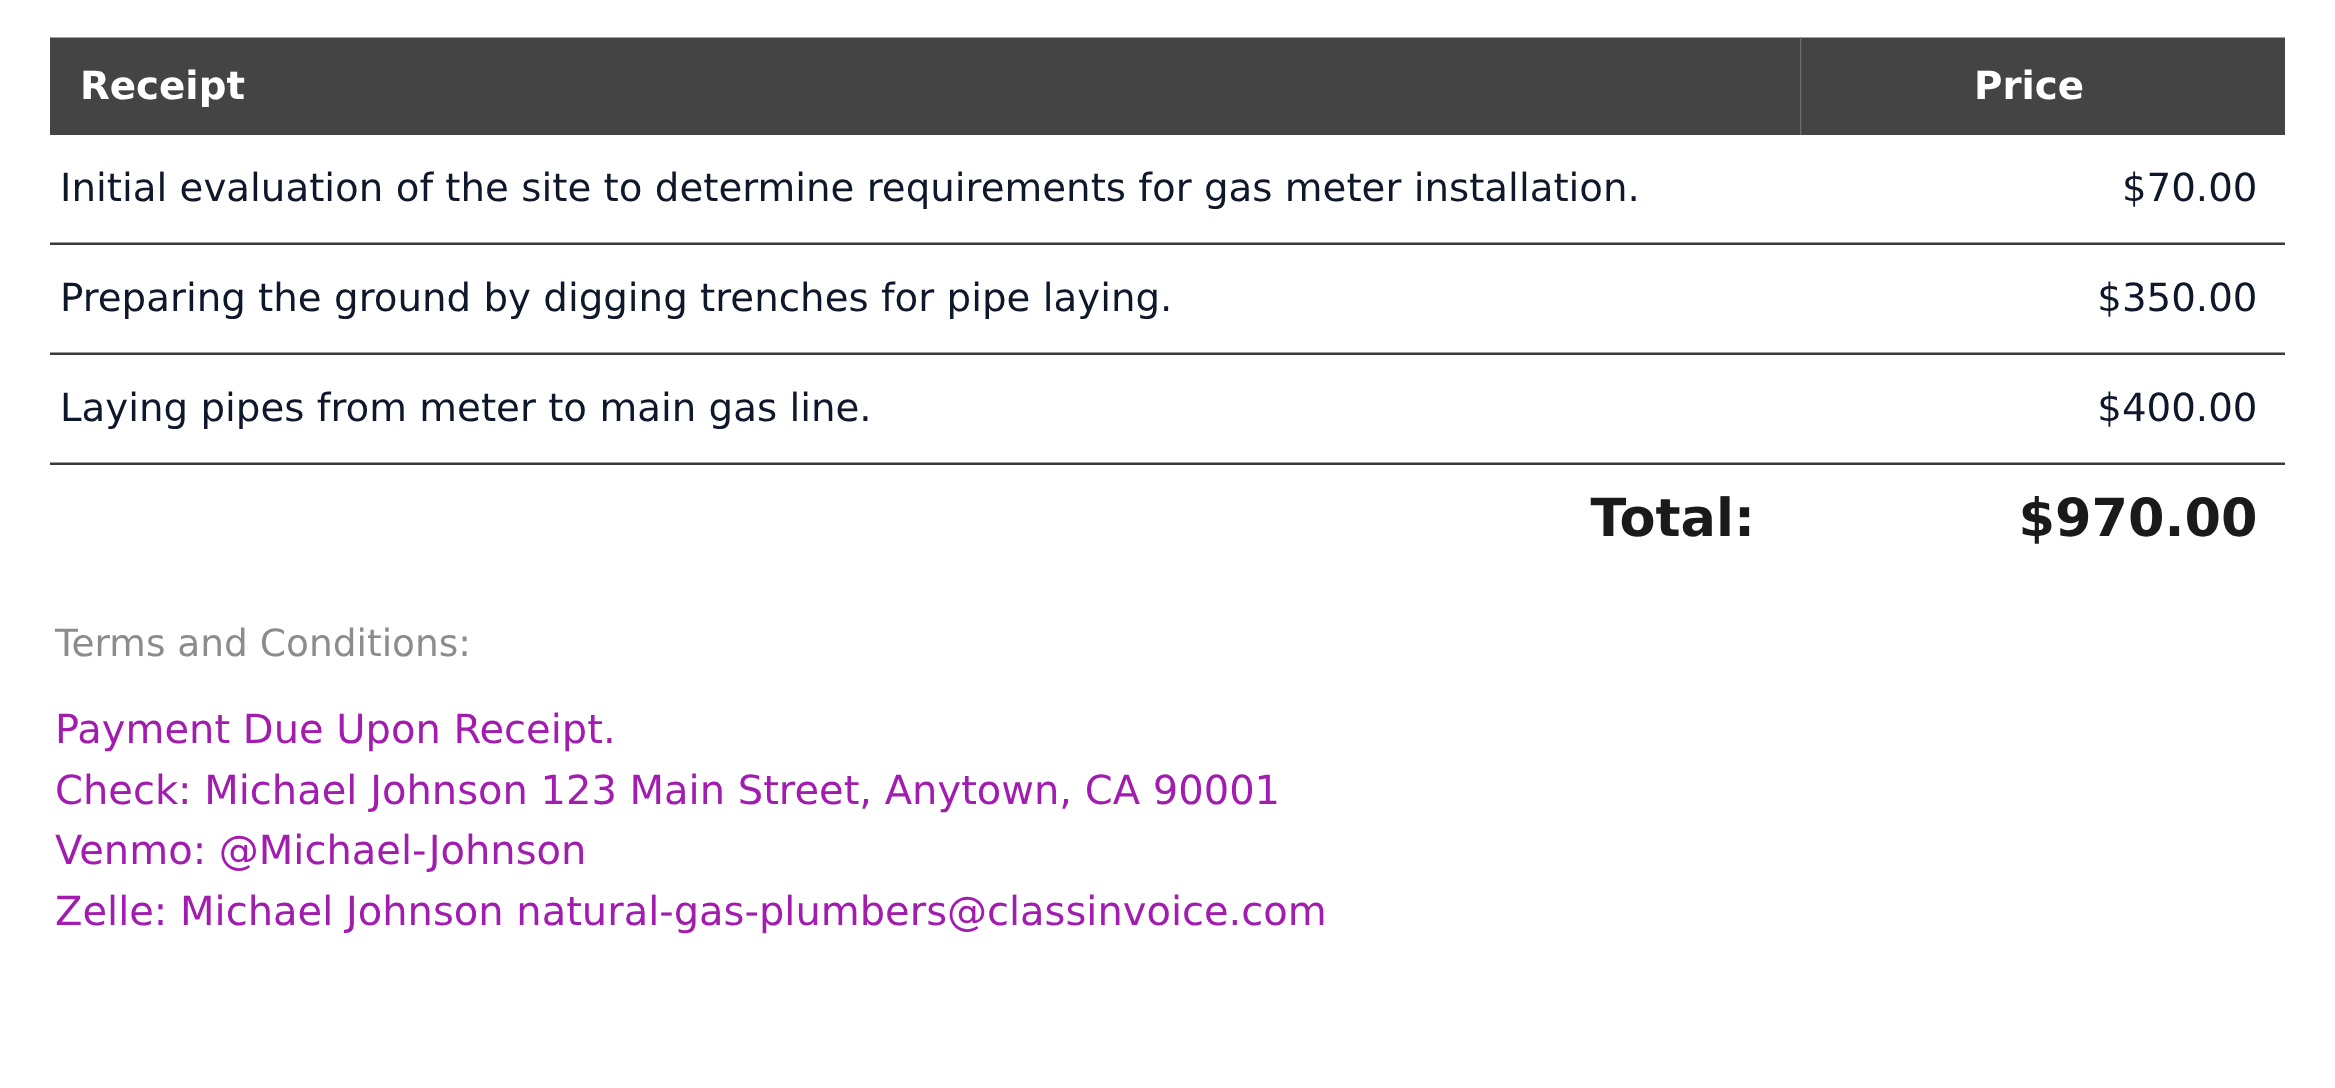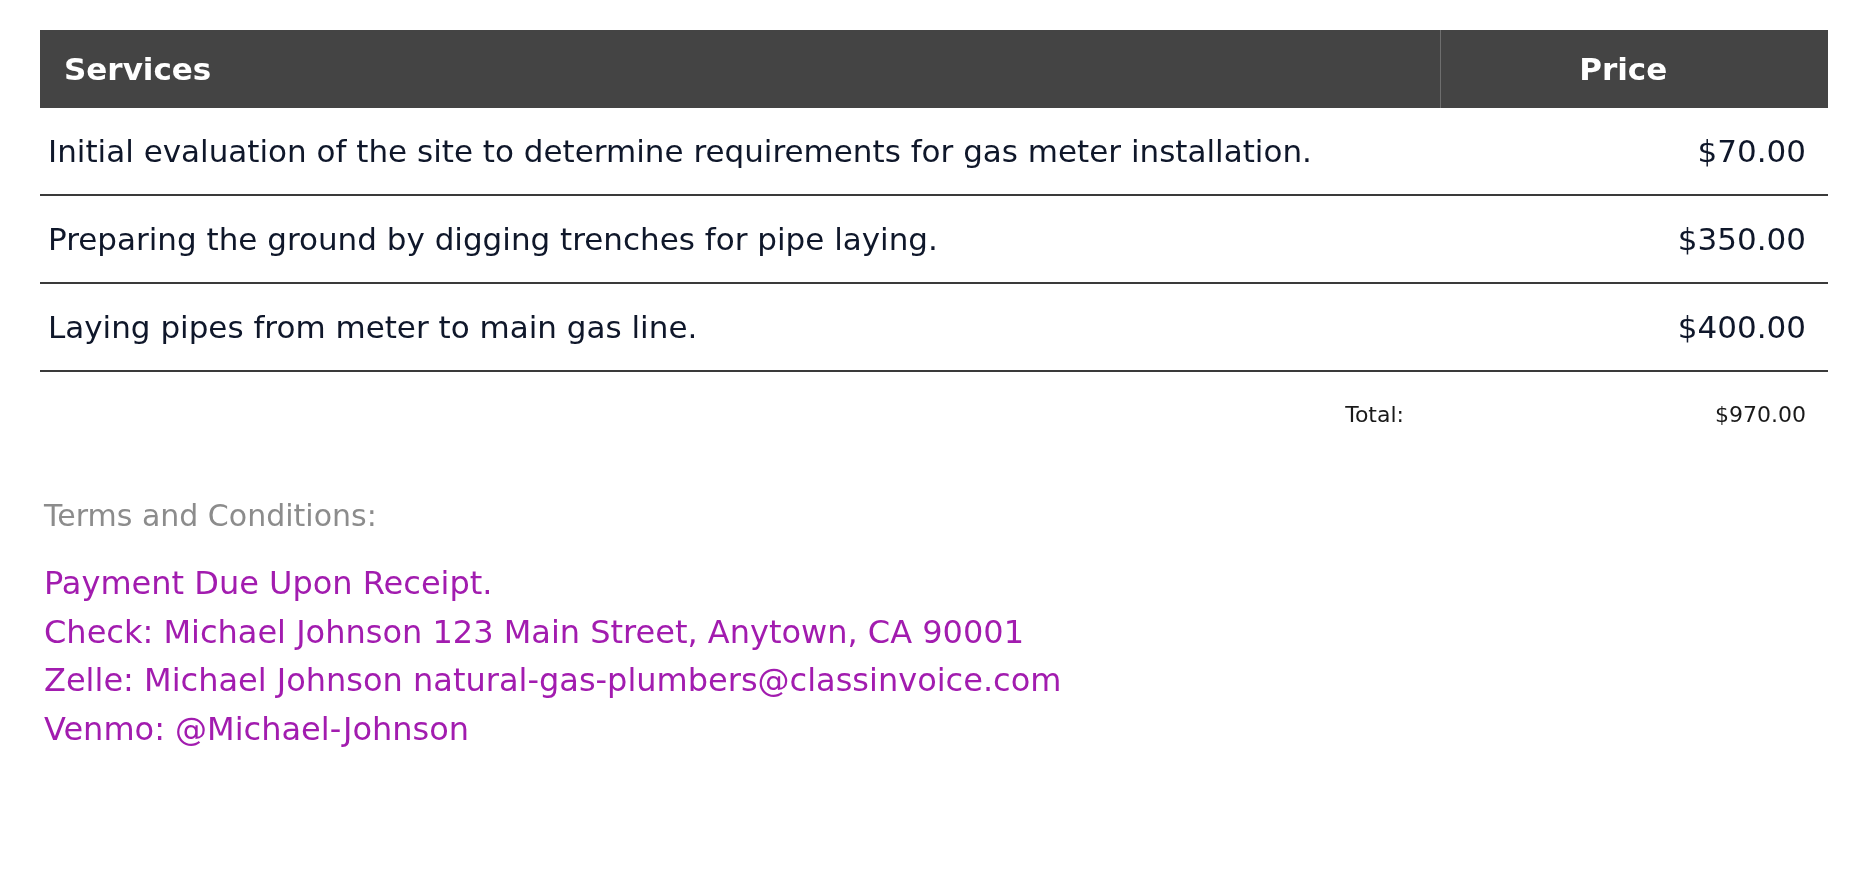--- a/index.html
+++ b/index.html
@@ -59,22 +59,22 @@
     text-align: left;
     padding-left: 8px !important;
   }
   .td-price {
     text-align: right;
     padding-right: 22px !important;
     white-space: nowrap;
   }
   .total-row td {
     height: 84px;
-    font-size: 22px;
-    font-weight: normal;
+    font-size: 42px;
+    font-weight: bold;
     border-bottom: none;
   }
   .td-total-label {
     text-align: right;
     padding-right: 36px !important;
   }
   .td-total-value {
     text-align: right;
     padding-right: 22px !important;
   }
@@ -98,21 +98,21 @@
 
 <div class="page">
 
   <table class="invoice">
     <colgroup>
       <col style="width:1400px">
       <col style="width:388px">
     </colgroup>
     <thead>
       <tr class="head-row">
-        <th class="th-services">Services</th>
+        <th class="th-services">Receipt</th>
         <th class="th-price">Price</th>
       </tr>
     </thead>
     <tbody>
       <tr class="item-row">
         <td class="td-desc">Initial evaluation of the site to determine requirements for gas meter installation.</td>
         <td class="td-price">$70.00</td>
       </tr>
       <tr class="item-row">
         <td class="td-desc">Preparing the ground by digging trenches for pipe laying.</td>
@@ -126,17 +126,17 @@
         <td class="td-total-label">Total:</td>
         <td class="td-total-value">$970.00</td>
       </tr>
     </tbody>
   </table>
 
   <div class="terms">
     <div class="terms-title">Terms and Conditions:</div>
     <div class="terms-line">Payment Due Upon Receipt.</div>
     <div class="terms-line">Check: Michael Johnson 123 Main Street, Anytown, CA 90001</div>
+    <div class="terms-line">Venmo: @Michael-Johnson</div>
     <div class="terms-line">Zelle: Michael Johnson natural-gas-plumbers@classinvoice.com</div>
-    <div class="terms-line">Venmo: @Michael-Johnson</div>
   </div>
 
 </div>
 
 </body></html>

